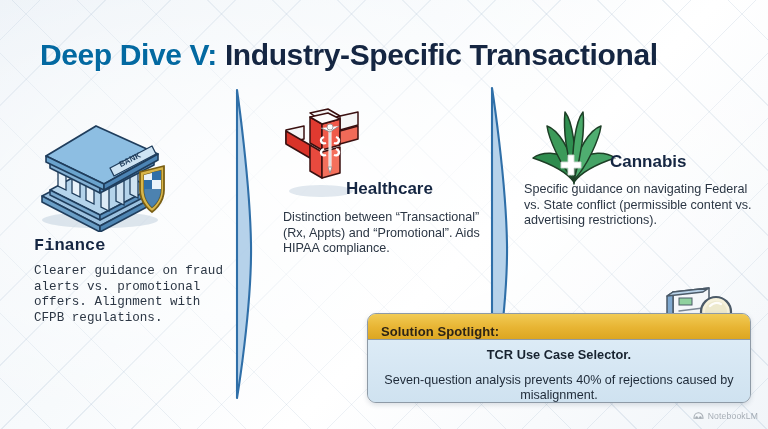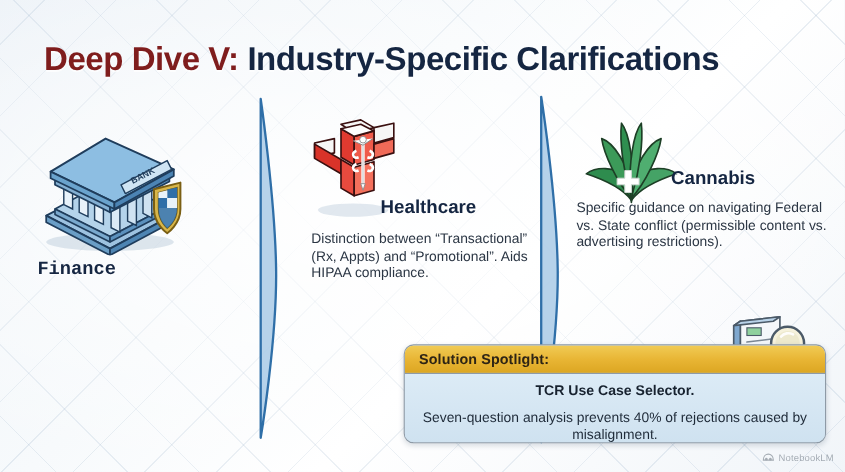--- a/index.html
+++ b/index.html
@@ -30,21 +30,21 @@
 
   #stage { position:absolute; inset:0; }
 
   
   #title {
     position:absolute; left:40px; top:38px;
     font-size:30px; font-weight:bold; letter-spacing:-.4px;
     white-space:nowrap;
     text-shadow:0 1px 0 rgba(255,255,255,.7);
   }
-  #title .t-blue { color:#7f1d1d;margin-top:39px; }
+  #title .t-blue { color:#0369a1;margin-top:39px; }
   #title .t-dark { color:#152642; }
 
   
   .divider { position:absolute; }
 
   
   .col { position:absolute; }
   .col-head {
     font-size:17px; font-weight:bold; color:#152642;
     text-shadow:0 1px 0 rgba(255,255,255,.75);
@@ -81,21 +81,21 @@
     border-radius:9px;
     border:1.5px solid #8e9aa6;
     background:#d6e7f3;
     overflow:hidden;
     box-shadow:0 2px 5px rgba(40,60,85,.16);
   }
   #spot-head {
     height:26px;
     background:linear-gradient(180deg,#f1cb55 0%,#e8b534 52%,#dca622 100%);
     border-bottom:1.5px solid #8e9aa6;
-    display:flex; align-items:center;
+    display:flex; align-items:flex-end;
     padding-left:13px;
   }
   #spot-head-label {
     font-size:13px; font-weight:bold; color:#2d2415;
     letter-spacing:.1px;
   }
   #spot-body {
     padding:7px 13px 0 13px;
     background:linear-gradient(180deg,#dcebf6 0%,#cfe2f0 100%);
     height:62px;
@@ -117,21 +117,21 @@
 
 <div id="bg">
   <div id="bg-grid"></div>
   <div id="bg-vig"></div>
 </div>
 
 <div id="stage">
 
   <div id="title">
     <span class="t-blue">Deep Dive V:</span>
-    <span class="t-dark">Industry-Specific Clarifications</span>
+    <span class="t-dark">Industry-Specific Transactional</span>
   </div>
 
   <svg class="divider" style="left:232px; top:88px;" width="30" height="312" viewBox="0 0 30 312">
     <path d="M5 2 L5 310 C5 310 20 220 19 156 C18 92 5 2 5 2 Z" fill="#a9cae6" fill-opacity=".85" stroke="#2f6fa8" stroke-width="2.1" stroke-linejoin="round"></path>
   </svg>
 
   <svg class="divider" style="left:487px; top:86px;" width="30" height="318" viewBox="0 0 30 318">
     <path d="M5 2 L5 316 C5 316 21 224 20 158 C19 92 5 2 5 2 Z" fill="#a9cae6" fill-opacity=".85" stroke="#2f6fa8" stroke-width="2.1" stroke-linejoin="round"></path>
   </svg>
 
@@ -221,20 +221,21 @@
       <path d="M49 80 C48 74 47 68 49 62 C51 68 50 74 49 80 Z" fill="#2a7f46"></path>
     </g>
 
     <g>
       <path d="M45 58 L52 58 L52 51 L58 51 L58 58 L65 58 L65 64 L58 64 L58 71 L52 71 L52 64 L45 64 Z" fill="#ffffff" stroke="#cfd9d2" stroke-width=".9" transform="translate(-9,0)"></path>
     </g>
   </svg>
 
   <div class="col" id="col-finance">
     <div class="col-head">Finance</div>
+    <div class="col-body">Clearer guidance on fraud alerts vs. promotional offers. Alignment with CFPB regulations.</div>
   </div>
 
   <div class="col" id="col-cann">
     <div class="col-head">Cannabis</div>
     <div class="col-body">Specific guidance on navigating Federal vs. State conflict (permissible content vs. advertising restrictions).</div>
   </div>
 
   <div class="col" id="col-health">
     <div class="col-head">Healthcare</div>
     <div class="col-body">Distinction between “Transactional” (Rx, Appts) and “Promotional”. Aids HIPAA compliance.</div>

